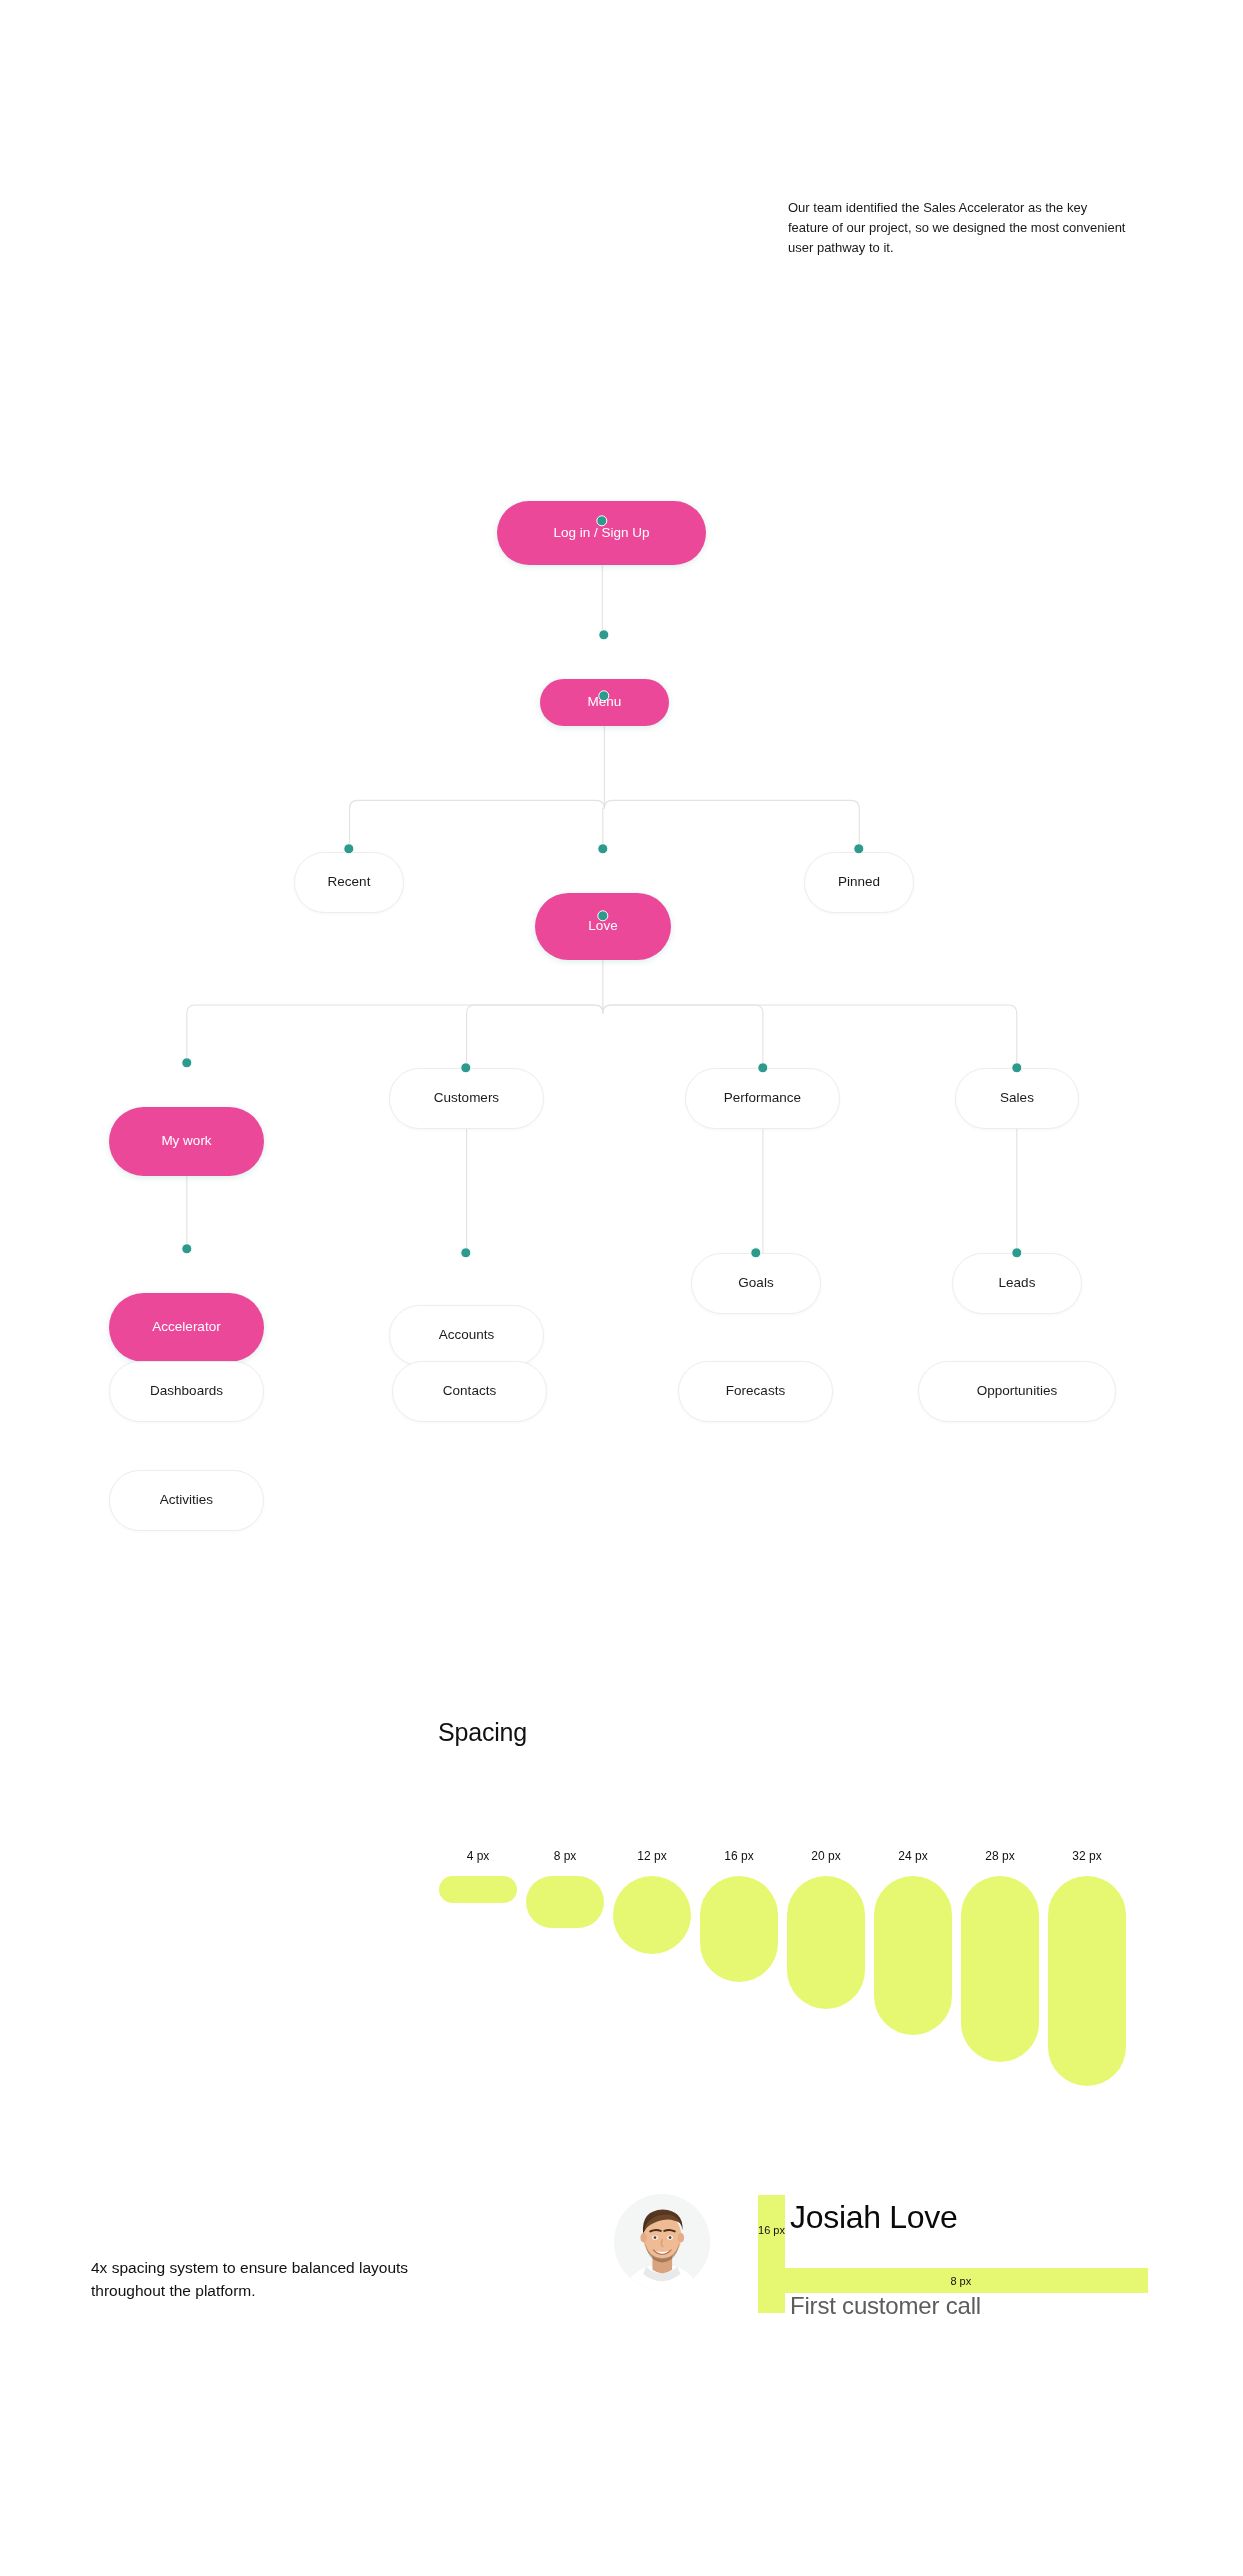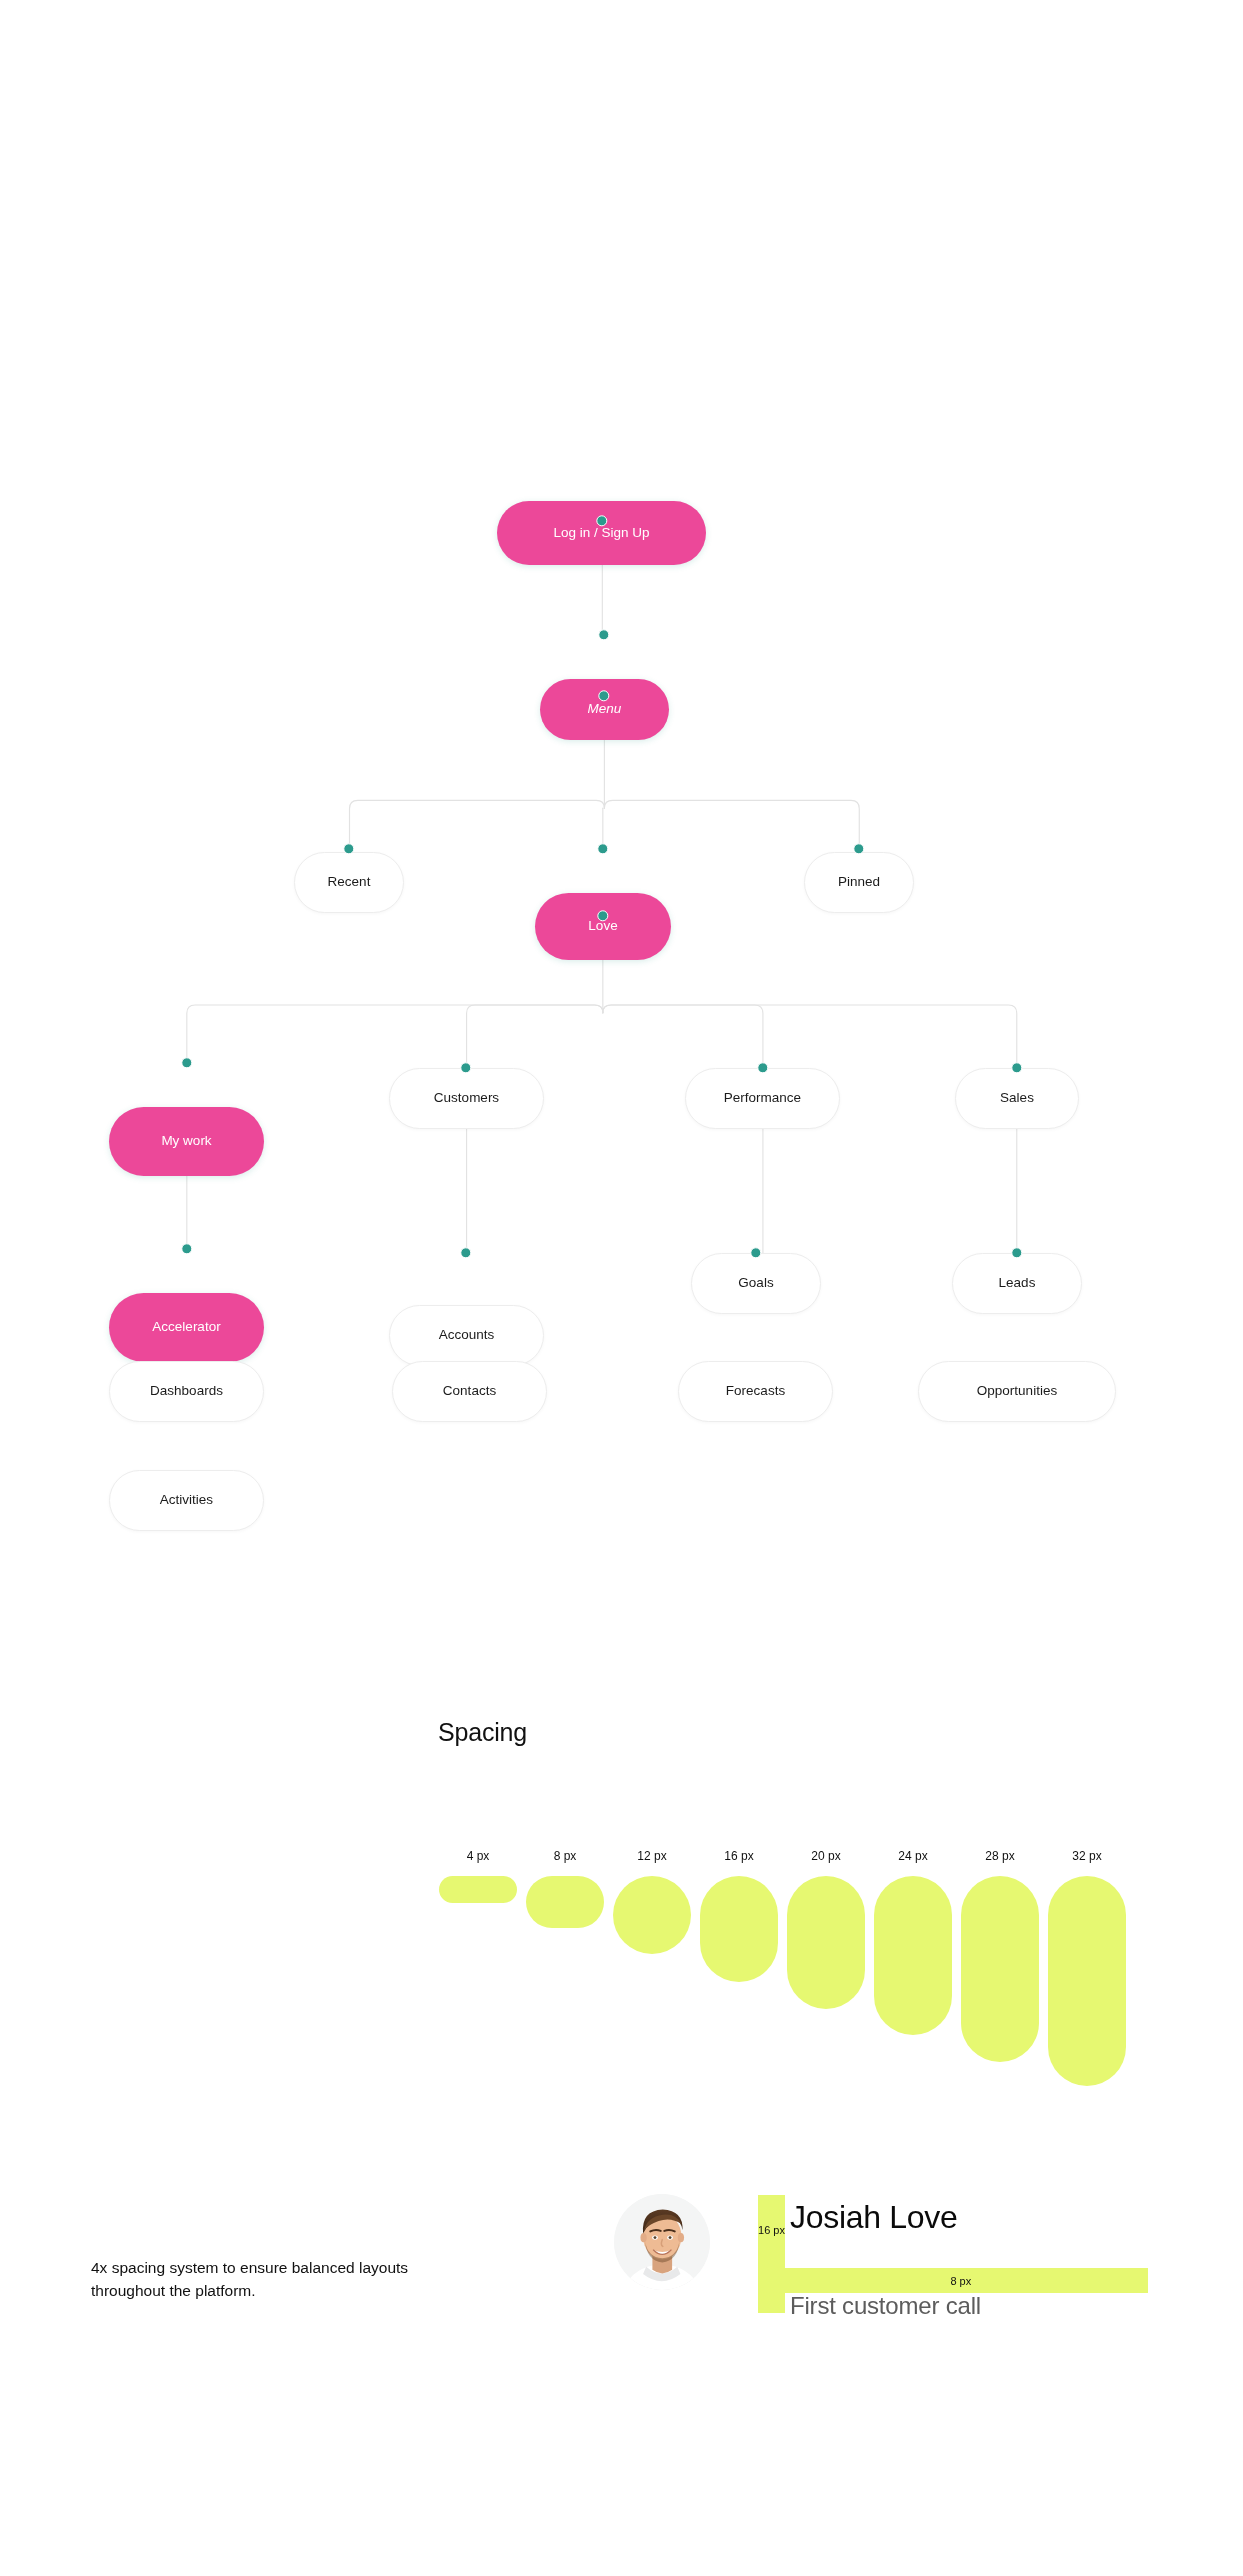--- a/index.html
+++ b/index.html
@@ -116,20 +116,21 @@
     position: absolute; left: 176px; top: 120px;
     font-size: 24px; font-weight: 400; color: #5c5c5c; letter-spacing: -0.2px;
     line-height: 1;
   }
 </style>
 </head>
 <body>
 
 <div class="page">
 
+  <div class="hdr-desc">Our team identified the Sales Accelerator as the key feature of our project, so we designed the most convenient user pathway to it.</div>
 
   <div class="tree">
 
     <svg width="1244" height="1606" viewBox="0 0 2400 3100">
       <g fill="none" stroke="#E2E2E2" stroke-width="2.2" stroke-linecap="round">
 
         <path d="M1162 1006 L1162 1226"></path>
 
         <path d="M1166 1344 L1166 1560"></path>
         <path d="M1166 1560 Q1166 1545 1150 1545 L690 1545 Q674 1545 674 1561 L674 1638"></path>
@@ -146,21 +147,21 @@
         <path d="M900 2178 L900 2418"></path>
         <path d="M1472 2178 L1472 2418"></path>
         <path d="M1962 2178 L1962 2418"></path>
       </g>
     </svg>
 
     <div id="node-layer">
         <div class="node accent" style="left: 497px; top: 457px; width: 209px; height: 64px;">
           <span>Log in / Sign Up</span>
         </div>
-        <div class="node accent" style="left: 540px; top: 635px; width: 129px; height: 61px; font-style: italic;">
+        <div class="node accent" style="left: 540px; top: 635px; width: 129px; height: 47px;">
           <span>Menu</span>
         </div>
         <div class="node plain" style="left: 294px; top: 852px; width: 110px; height: 61px;">
           <span>Recent</span>
         </div>
         <div class="node accent" style="left: 535px; top: 849px; width: 136px; height: 67px;">
           <span>Love</span>
         </div>
         <div class="node plain" style="left: 804px; top: 852px; width: 110px; height: 61px;">
           <span>Pinned</span>

